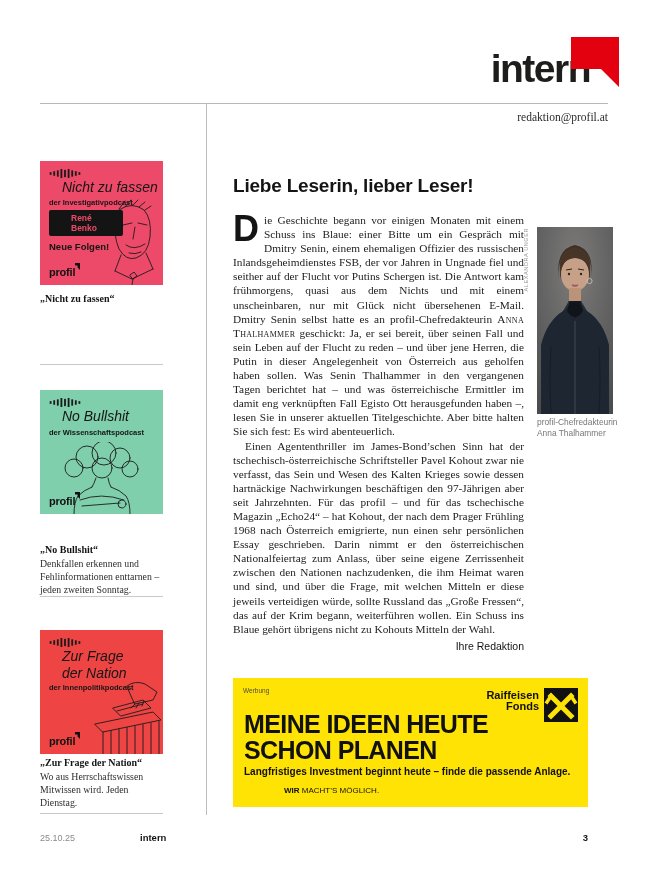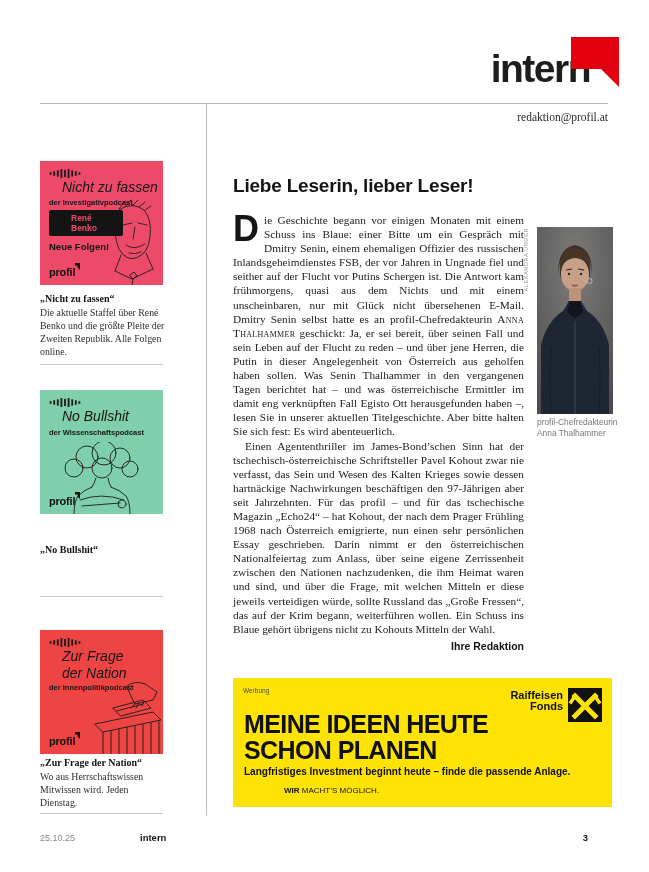--- a/index.html
+++ b/index.html
@@ -48,21 +48,21 @@
             letter-spacing:-0.2px;color:#141414;}
   .body-text{position:absolute;left:233px;top:213px;width:291px;
              font-family:"Liberation Serif",serif;font-size:11.3px;line-height:14.1px;
              text-align:justify;color:#222;hyphens:auto;}
   .body-text p{margin:0;}
   .body-text p.indent{text-indent:12px;}
   .dropcap{float:left;font-family:"Liberation Sans",sans-serif;font-weight:bold;
            font-size:36px;line-height:28px;padding:2px 5px 0 0;color:#141414;}
   .smallcaps{font-variant:small-caps;letter-spacing:0.3px;}
   .signature{text-align:right;font-family:"Liberation Sans",sans-serif;font-size:10.5px;
-             font-weight:bold;margin-top:3px;color:#141414;}
+             font-weight:normal;margin-top:3px;color:#141414;}
 
   
   .photo-credit{position:absolute;left:523px;top:228px;writing-mode:vertical-rl;
                 transform:rotate(180deg);font-size:5.5px;letter-spacing:0.6px;color:#9a9a9a;}
   .portrait{position:absolute;left:537px;top:227px;width:76px;height:187px;}
   .photo-caption{position:absolute;left:537px;top:417px;font-size:8.4px;line-height:11px;color:#767676;}
 
   
   .ad{position:absolute;left:233px;top:678px;width:355px;height:129px;}
   .ad-label{position:absolute;left:10px;top:9px;font-size:6.5px;color:#4d4d3a;}
@@ -120,21 +120,20 @@
       <path d="M27,48 Q35,54 46,47"></path>
       <path d="M30,56 Q36,58 42,55"></path>
       <path d="M22,58 L16,74 M47,56 L54,72"></path>
       <path d="M16,74 L33,82 L54,72"></path>
       <path d="M31,78 L35,75 L38,79 L34,82 Z"></path>
       <path d="M34,82 L33,88"></path>
     </svg>
   </div>
   <div class="caption cap1">
     <div class="cap-title">„Nicht zu fassen“</div>
-    <div class="cap-text">Die aktuelle Staffel über René Benko und die größte Pleite der Zweiten Republik. Alle Folgen online.</div>
   </div>
   <div class="sb-divider div1"></div>
 
   <div class="card card2" style="top: 390px; background-color: rgb(127, 206, 172);">
     <svg class="waveform" width="32" height="9" viewBox="0 0 34 10" fill="#1a1a1a">
       <rect x="0" y="3.5" width="2" height="3"></rect>
         <rect x="4" y="2.5" width="2" height="5"></rect>
       <rect x="8" y="1.5" width="2" height="7"></rect>
         <rect x="12" y="0" width="2" height="10"></rect>
       <rect x="16" y="1" width="2" height="8"></rect>
@@ -157,20 +156,21 @@
         <circle cx="56" cy="26" r="10"></circle>
       <path d="M50,36 Q48,42 46,45 M62,36 Q63,42 65,45"></path>
       <path d="M46,45 Q38,48 32,54 Q28,60 28,72 M65,45 Q74,48 80,54 Q84,60 84,72"></path>
       <path d="M34,58 Q55,50 78,58"></path>
       <path d="M36,64 L74,61"></path>
       <circle cx="76" cy="62" r="4"></circle>
     </svg>
   </div>
   <div class="caption cap2">
     <div class="cap-title">„No Bullshit“</div>
+    <div class="cap-text">Denkfallen erkennen und Fehlinformationen enttarnen – jeden zweiten Sonntag.</div>
   </div>
   <div class="sb-divider div2"></div>
 
   <div class="card card3" style="top: 630px; background-color: #ef4444;">
     <svg class="waveform" width="32" height="9" viewBox="0 0 34 10" fill="#1a1a1a">
       <rect x="0" y="3.5" width="2" height="3"></rect>
         <rect x="4" y="2.5" width="2" height="5"></rect>
       <rect x="8" y="1.5" width="2" height="7"></rect>
         <rect x="12" y="0" width="2" height="10"></rect>
       <rect x="16" y="1" width="2" height="8"></rect>
@@ -231,21 +231,21 @@
     <path d="M30,84 Q38,96 46,84 L44,76 L32,76 Z" fill="#11151b"></path>
     <path d="M38,94 L38,187" stroke="#39444f" stroke-width="1.2"></path>
     <path d="M26,84 Q32,80 32,74 M50,84 Q44,80 44,74" stroke="#2c3642" stroke-width="1" fill="none"></path>
     <path d="M14,120 Q12,150 14,187 M62,120 Q64,150 62,187" stroke="#161d25" stroke-width="1" fill="none"></path>
   </svg>
   <div class="photo-caption">
     <div>profil-Chefredakteurin</div>
     <div>Anna Thalhammer</div>
   </div>
 
-  <div class="ad" style="background-color: rgb(255, 227, 5); padding-left: 24px;">
+  <div class="ad" style="background-color: rgb(255, 227, 5);">
     <div class="ad-label">Werbung</div>
     <div class="ad-brand">
       <div class="ad-brand-text">
         <div>Raiffeisen</div>
         <div>Fonds</div>
       </div>
       <svg class="gable" width="34" height="34" viewBox="0 0 34 34">
         <rect width="34" height="34" fill="#111"></rect>
         <path d="M7,8 L27,28 M27,8 L7,28" stroke="#ffe305" stroke-width="5" stroke-linecap="square"></path>
         <path d="M7,8 L3,14 M27,8 L31,14" stroke="#ffe305" stroke-width="3.5" stroke-linecap="square"></path>

